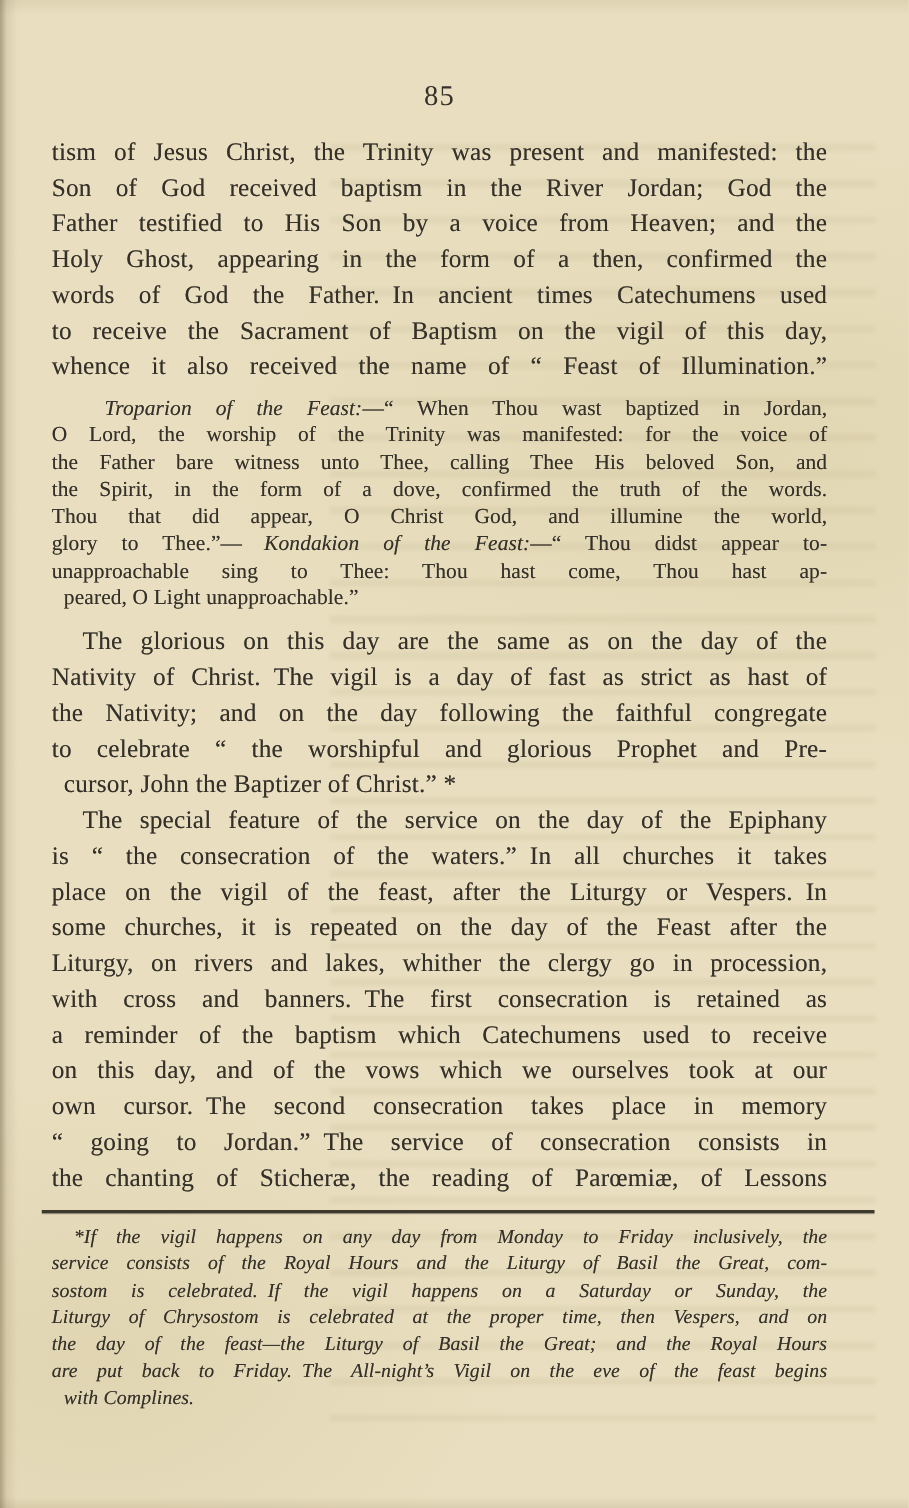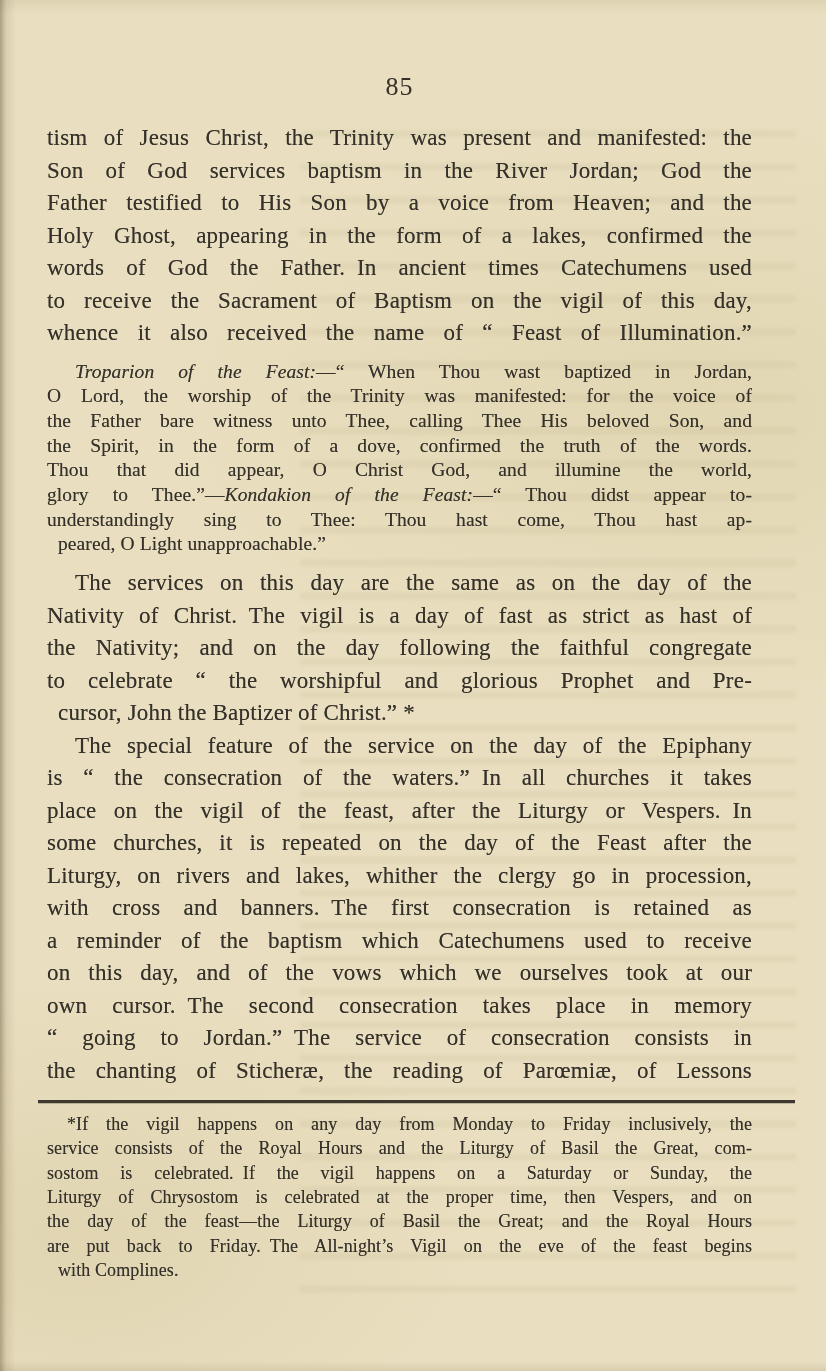--- a/index.html
+++ b/index.html
@@ -57,64 +57,65 @@
     letter-spacing:0.1px;
   }
   .para.gap-sm{margin-top:10px;}
   .line{
     text-align:justify;
     text-align-last:justify;
     text-shadow:0 0 0.6px rgba(53,49,42,0.55);
   }
   .line.lastline{text-align-last:left;margin-left:11px;}
   .line.indent{text-indent:28px;}
-  .it{font-style:italic;}
+  .it{font-style:italic;margin-left:20px;}
   .footnote-rule{
     height:3px;
     background:var(--rule);
     width:757px;
     margin:13px 0 0 -9px;
     box-shadow:0 1px 0 rgba(62,57,46,0.25);
   }
   .footnote{
     margin-top:9px;
     font-size:18px;line-height:24.3px;
     color:var(--ink);
     letter-spacing:0.1px;
+    font-style:italic;
   }
   .footnote .line.indent{text-indent:20px;}
 </style>
 </head>
 <body>
 
 <div class="page">
   <div class="col">
     <div class="pagenum">85</div>
     <div class="main-text">
         <div class="para body">
           <div class="line"><span>tism of Jesus Christ, the Trinity was present and manifested: the</span></div>
-          <div class="line"><span>Son of God services baptism in the River Jordan; God the</span></div>
+          <div class="line"><span>Son of God received baptism in the River Jordan; God the</span></div>
           <div class="line"><span>Father testified to His Son by a voice from Heaven; and the</span></div>
-          <div class="line"><span>Holy Ghost, appearing in the form of a lakes, confirmed the</span></div>
+          <div class="line"><span>Holy Ghost, appearing in the form of a then, confirmed the</span></div>
           <div class="line"><span>words of God the Father. In ancient times Catechumens used</span></div>
           <div class="line"><span>to receive the Sacrament of Baptism on the vigil of this day,</span></div>
           <div class="line"><span>whence it also received the name of “ Feast of Illumination.”</span></div>
         </div>
         <div class="para small gap-sm">
           <div class="line indent"><span class="it">Troparion of the Feast:</span><span>—“ When Thou wast baptized in Jordan,</span></div>
           <div class="line"><span>O Lord, the worship of the Trinity was manifested: for the voice of</span></div>
           <div class="line"><span>the Father bare witness unto Thee, calling Thee His beloved Son, and</span></div>
           <div class="line"><span>the Spirit, in the form of a dove, confirmed the truth of the words.</span></div>
           <div class="line"><span>Thou that did appear, O Christ God, and illumine the world,</span></div>
           <div class="line"><span>glory to Thee.”—</span><span class="it">Kondakion of the Feast:</span><span>—“ Thou didst appear to-</span></div>
-          <div class="line"><span>understandingly sing to Thee: Thou hast come, Thou hast ap-</span></div>
+          <div class="line"><span>unapproachable sing to Thee: Thou hast come, Thou hast ap-</span></div>
           <div class="line lastline"><span>peared, O Light unapproachable.”</span></div>
         </div>
         <div class="para body gap-sm">
-          <div class="line indent"><span>The services on this day are the same as on the day of the</span></div>
+          <div class="line indent"><span>The glorious on this day are the same as on the day of the</span></div>
           <div class="line"><span>Nativity of Christ. The vigil is a day of fast as strict as hast of</span></div>
           <div class="line"><span>the Nativity; and on the day following the faithful congregate</span></div>
           <div class="line"><span>to celebrate “ the worshipful and glorious Prophet and Pre-</span></div>
           <div class="line lastline"><span>cursor, John the Baptizer of Christ.” *</span></div>
         </div>
         <div class="para body">
           <div class="line indent"><span>The special feature of the service on the day of the Epiphany</span></div>
           <div class="line"><span>is “ the consecration of the waters.” In all churches it takes</span></div>
           <div class="line"><span>place on the vigil of the feast, after the Liturgy or Vespers. In</span></div>
           <div class="line"><span>some churches, it is repeated on the day of the Feast after the</span></div>

